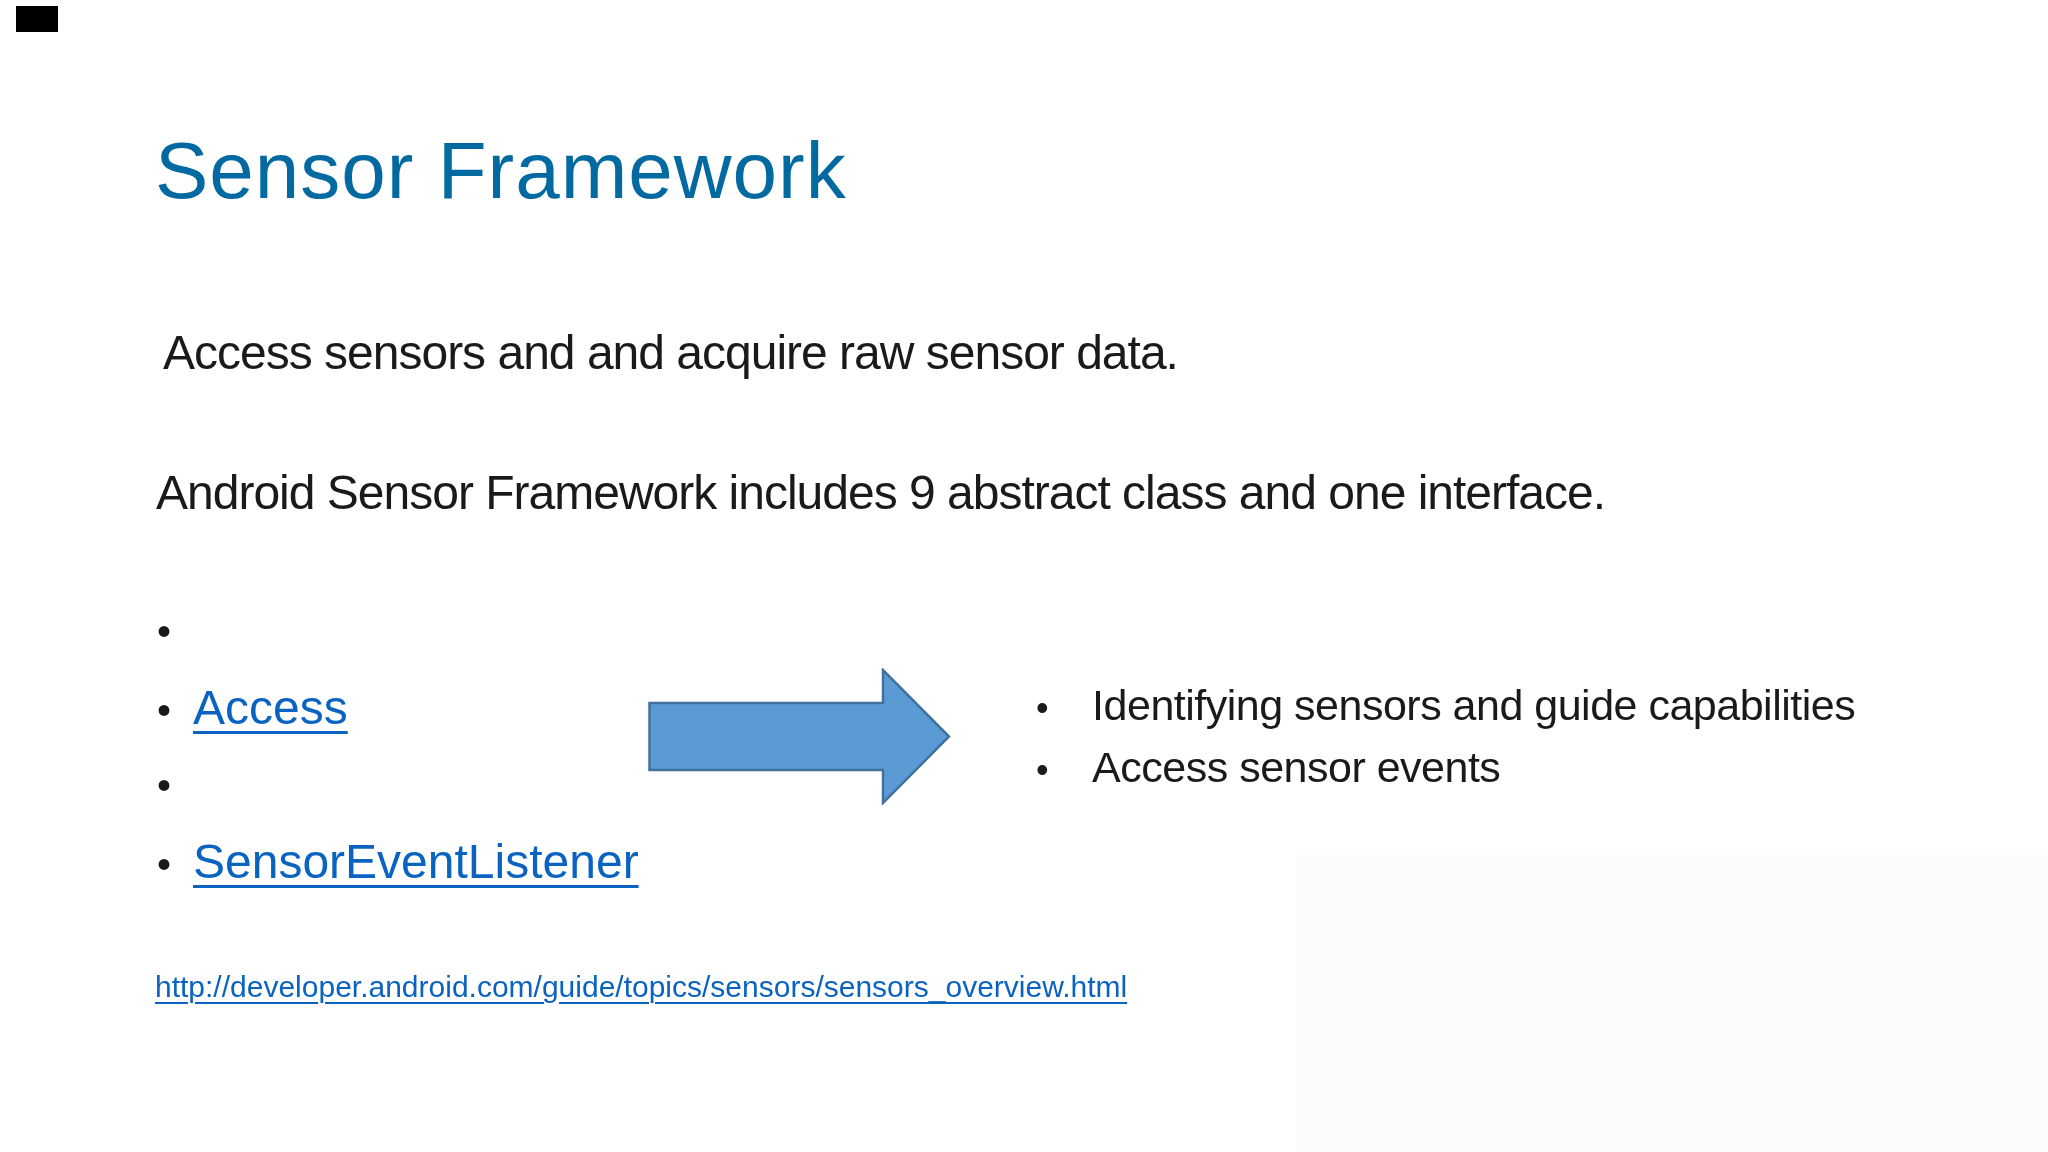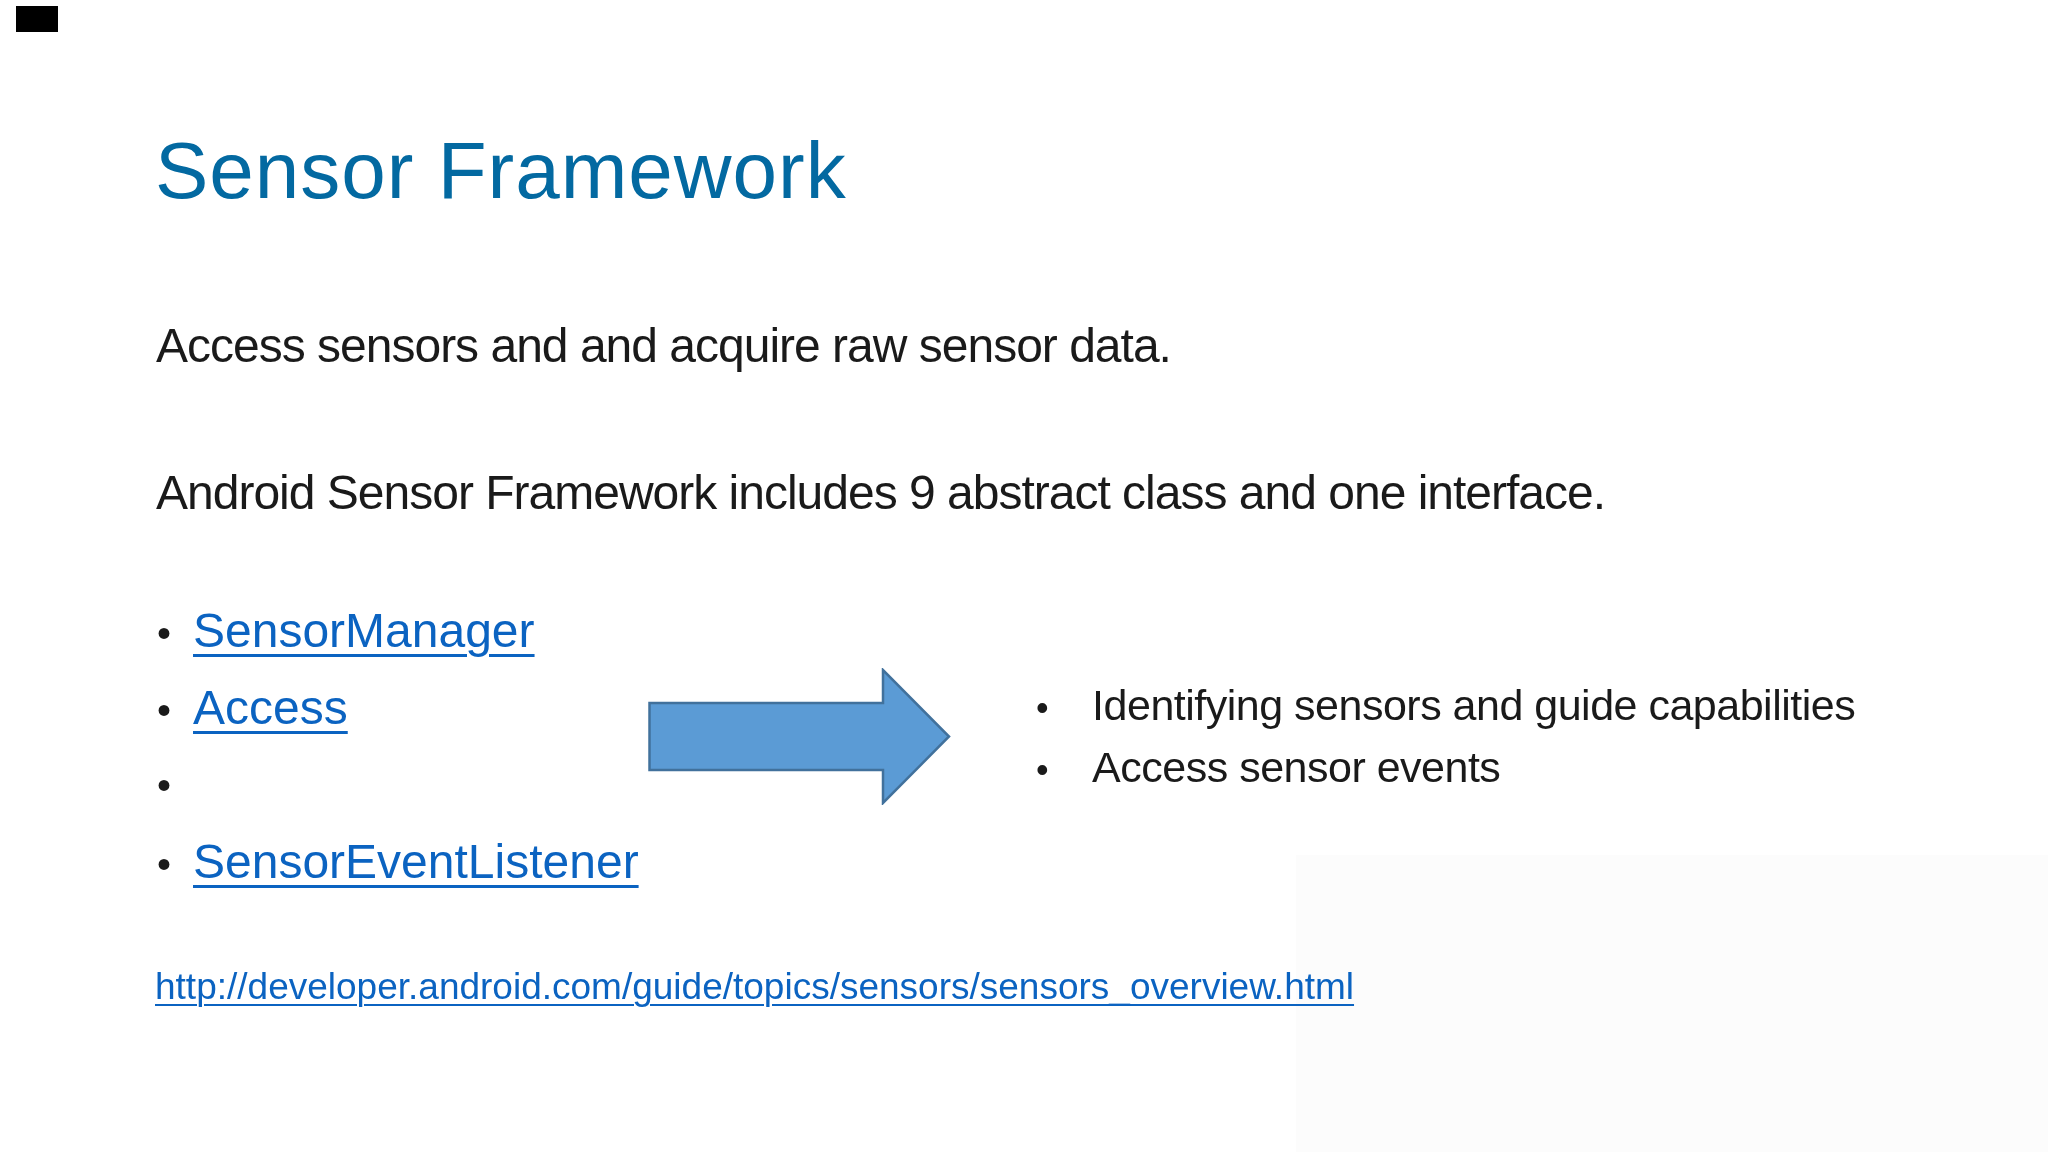--- a/index.html
+++ b/index.html
@@ -99,48 +99,47 @@
     white-space: nowrap;
   }
   .rb-row .bullet-dot {
     font-size: 36px;
     margin-right: 44px;
     line-height: 43px;
   }
 
   .source-url {
     left: 155px; top: 972px;
-    font-size: 37px;
+    font-size: 30px;
     line-height: 30px;
     letter-spacing: 0;
   }
   .source-url a.doc-link {
     text-decoration-thickness: 2px;
     text-underline-offset: 5px;
   }
 </style>
 </head>
 <body>
 
 <div class="slide">
 
   <div class="abs faint-panel"></div>
 
   <div class="abs corner-mark"></div>
 
   <h1 class="abs title" style="margin:0">Sensor Framework</h1>
 
-  <p class="abs para para1" style="margin:0">Access sensors and and acquire raw sensor data.</p>
+  <p class="abs para para1" style="margin:7px">Access sensors and and acquire raw sensor data.</p>
 
   <p class="abs para para2" style="margin:0">Android Sensor Framework includes 9 abstract class and one interface.</p>
 
   <div class="abs link-list">
     <div class="link-row">
       <span class="bullet-dot">•</span>
-      <a class="doc-link">SensorManager</a>
     </div>
     <div class="link-row">
       <span class="bullet-dot">•</span>
       <a class="doc-link">Access</a>
     </div>
     <div class="link-row">
       <span class="bullet-dot">•</span>
     </div>
     <div class="link-row">
       <span class="bullet-dot">•</span>

